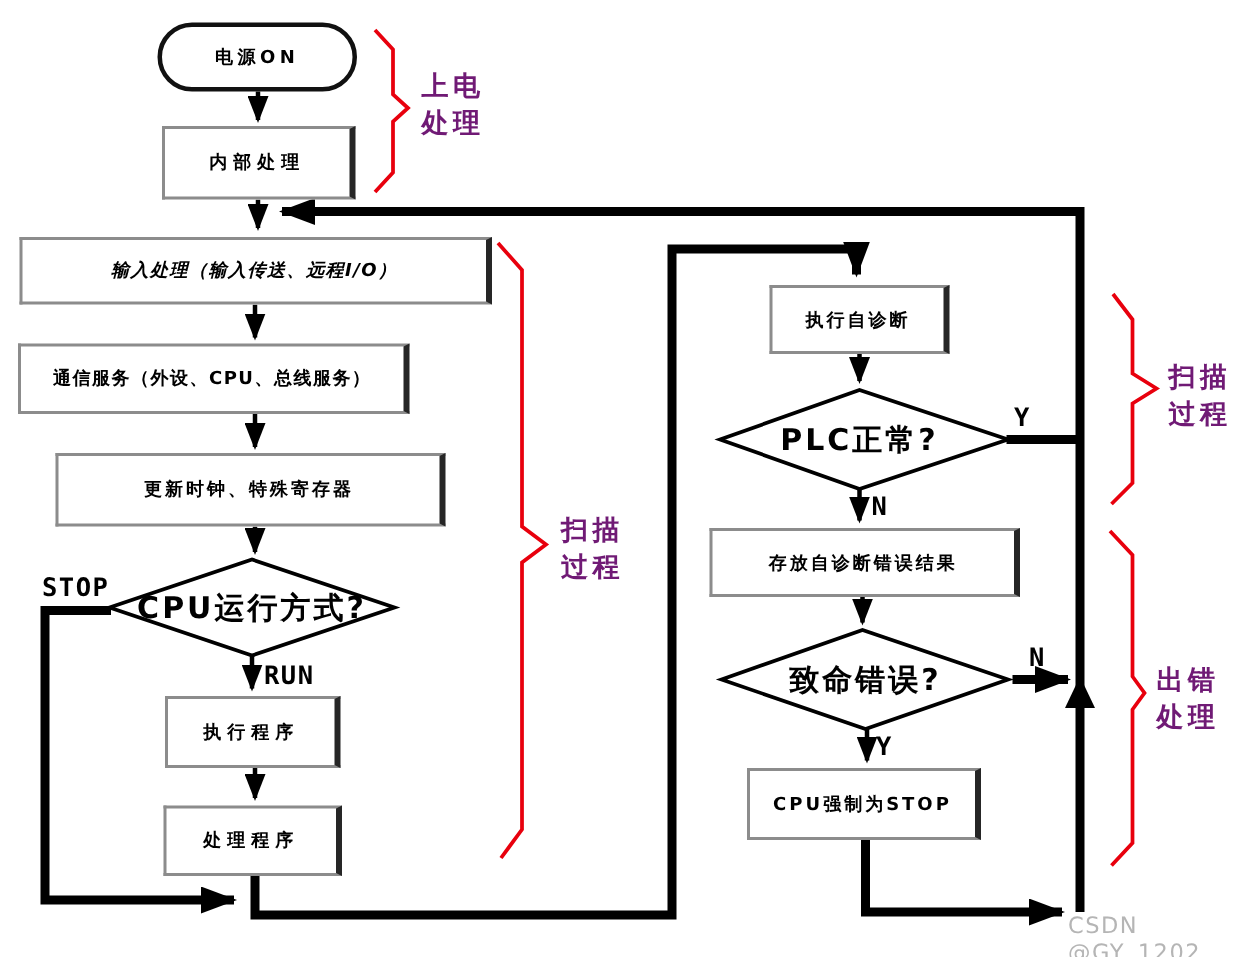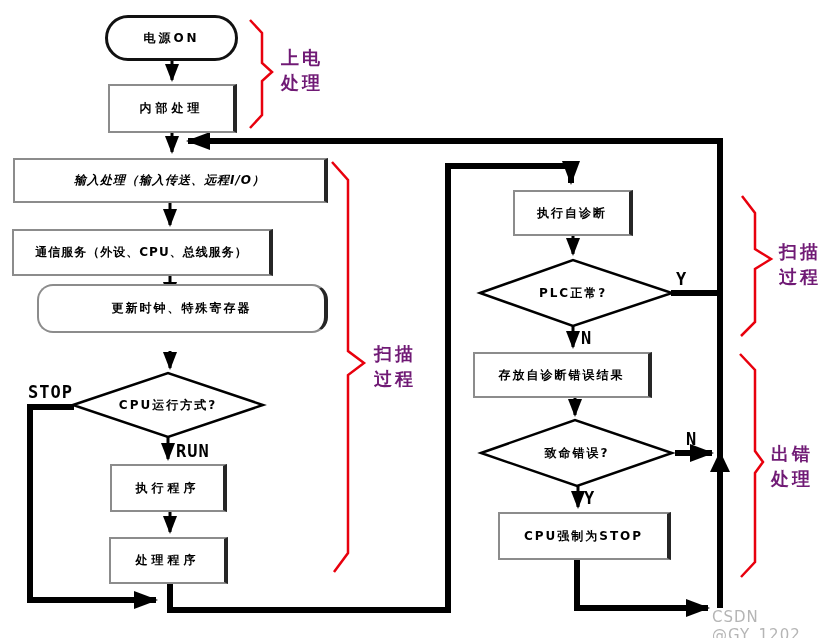--- a/index.html
+++ b/index.html
@@ -13,21 +13,21 @@
     border:2px solid #8c8c8c;border-right:4px solid #262626;
     display:flex;align-items:center;justify-content:center;
     font-size:12px;font-weight:600;letter-spacing:4px;white-space:nowrap;
   }
   .node.tight{letter-spacing:1px;}
   .terminal{
     border:3px solid #111;border-radius:23px;letter-spacing:3px;
   }
   .dlabel{
     position:absolute;z-index:2;display:flex;align-items:center;justify-content:center;
-    font-size:12px;font-weight:600;letter-spacing:2px;white-space:nowrap;background:transparent;
+    font-size:20px;font-weight:600;letter-spacing:2px;white-space:nowrap;background:transparent;
   }
   .branch{
     position:absolute;z-index:3;font-family:"DejaVu Sans Mono","Liberation Mono",monospace;
     font-weight:bold;font-size:17px;letter-spacing:1px;background:transparent;
   }
   .phase{
     position:absolute;z-index:3;width:48px;color:#701a75;font-size:18px;font-weight:bold;
     letter-spacing:3px;line-height:25px;text-align:center;
   }
   .watermark{
@@ -92,26 +92,26 @@
       <polyline points="332,162 348,180 348,351 364,363 348,375 348,553 334,572"></polyline>
       <polyline points="742,196 755,213 755,249 771,259 755,269 755,322 741,336"></polyline>
       <polyline points="740,354 755,370 755,451 763,462 755,473 755,562 741,577"></polyline>
     </g>
   </svg>
 
   <div class="node terminal" style="left:105px;top:15px;width:133px;height:46px;">电源ON</div>
   <div class="node" style="left:108px;top:84px;width:129px;height:49px;">内部处理</div>
   <div class="node tight" style="left:13px;top:158px;width:315px;height:45px;font-style:italic;">输入处理（输入传送、远程I/O）</div>
   <div class="node tight" style="left:12px;top:229px;width:261px;height:47px;">通信服务（外设、CPU、总线服务）</div>
-  <div class="node" style="left:37px;top:284px;width:291px;height:49px;letter-spacing:2px;border-radius:16px;">更新时钟、特殊寄存器</div>
+  <div class="node" style="left:37px;top:302px;width:260px;height:49px;letter-spacing:2px;">更新时钟、特殊寄存器</div>
   <div class="node" style="left:109px;top:537px;width:119px;height:47px;">处理程序</div>
   <div class="node" style="left:110px;top:464px;width:117px;height:48px;">执行程序</div>
   <div class="node" style="left:513px;top:190px;width:120px;height:46px;letter-spacing:2px;">执行自诊断</div>
-  <div class="node tight" style="left:473px;top:352px;width:179px;height:46px;letter-spacing:2px;">存放自诊断错误结果</div>
-  <div class="node tight" style="left:498px;top:512px;width:173px;height:48px;letter-spacing:2px;">CPU强制为STOP</div>
+  <div class="node tight" style="left:473px;top:352px;width:207px;height:46px;letter-spacing:2px;">存放自诊断错误结果</div>
+  <div class="node tight" style="left:498px;top:512px;width:156px;height:48px;letter-spacing:2px;">CPU强制为STOP</div>
 
   <div class="dlabel" style="left:88px;top:393px;width:160px;height:24px;">CPU运行方式?</div>
   <div class="dlabel" style="left:493px;top:281px;width:160px;height:24px;">PLC正常?</div>
   <div class="dlabel" style="left:497px;top:441px;width:160px;height:24px;">致命错误?</div>
 
   <div class="branch" style="left:28px;top:382px;">STOP</div>
   <div class="branch" style="left:176px;top:441px;">RUN</div>
   <div class="branch" style="left:676px;top:269px;">Y</div>
   <div class="branch" style="left:581px;top:328px;">N</div>
   <div class="branch" style="left:686px;top:429px;">N</div>

